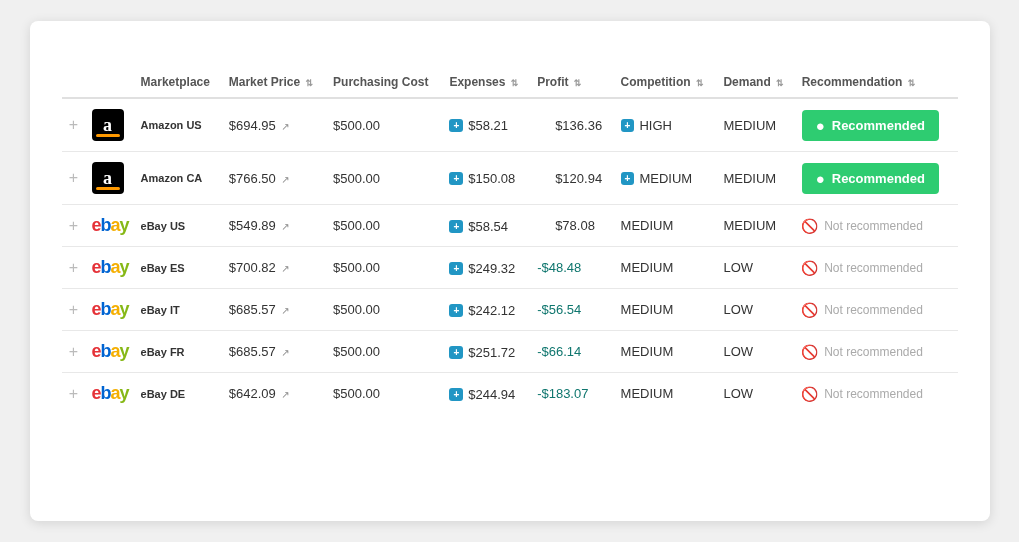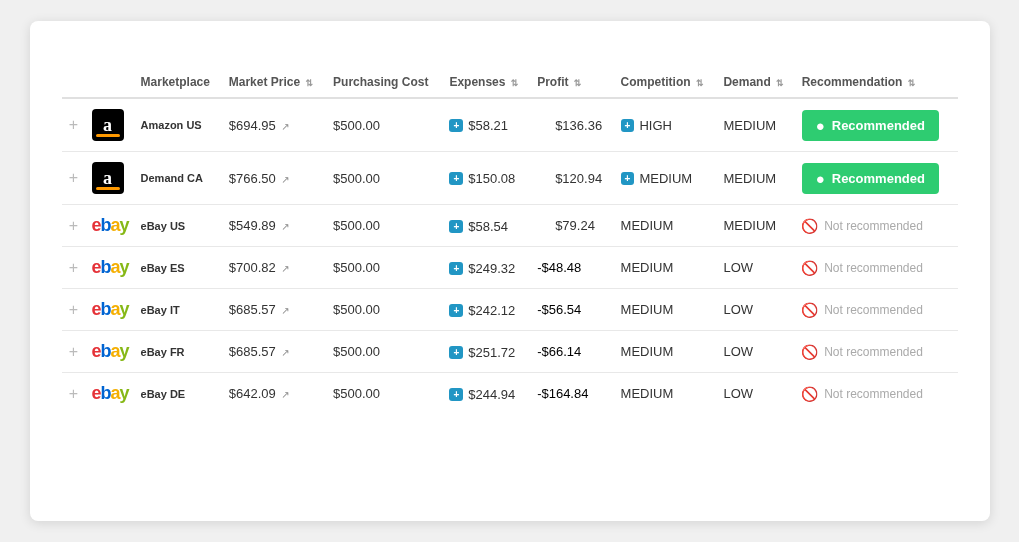--- a/index.html
+++ b/index.html
@@ -104,21 +104,21 @@
     .comp-plus {
       background: #2196c4;
       color: #fff;
       border-radius: 3px;
       font-size: 10px;
       font-weight: bold;
       padding: 1px 4px;
       margin-right: 2px;
     }
     .profit-positive { color: #333; margin-left: 18px; }
-    .profit-negative { color: #000000; font-weight: 500; }
+    .profit-negative { color: #0f766e; font-weight: 500; }
     .recommendation-green {
       background: #2ecc71;
       color: #fff;
       border-radius: 4px;
       padding: 7px 14px;
       font-weight: 700;
       font-size: 13px;
       display: inline-flex;
       align-items: center;
       gap: 7px;
@@ -220,21 +220,21 @@
               <span>Recommended</span>
             </span></td>
         </tr>
         <tr>
           <td class="col-plus"><span>+</span></td>
           <td class="col-logo">
             <div class="amazon-logo">
               <span style="font-size:18px;font-weight:900;color:#fff;font-family:Georgia,serif;">a</span>
             </div>
           </td>
-          <td class="col-name">Demand CA</td>
+          <td class="col-name">Amazon CA</td>
           <td class="col-price"><span>$766.50</span> <span class="ext-icon">↗</span></td>
           <td>$500.00</td>
           <td><span class="expense-badge">
               <span class="expense-plus">+</span>
               <span>$150.08</span>
             </span></td>
           <td><span class="profit-positive">$120.94</span></td>
           <td><span class="competition-badge">
               <span class="comp-plus">+</span>
               <span>MEDIUM</span>
@@ -250,21 +250,21 @@
           <td class="col-logo">
             <div class="ebay-logo"><span class="ebay-e">e</span><span class="ebay-b">b</span><span class="ebay-a">a</span><span class="ebay-y">y</span></div>
           </td>
           <td class="col-name">eBay US</td>
           <td class="col-price"><span>$549.89</span> <span class="ext-icon">↗</span></td>
           <td>$500.00</td>
           <td><span class="expense-badge">
               <span class="expense-plus">+</span>
               <span>$58.54</span>
             </span></td>
-          <td><span class="profit-positive">$79.24</span></td>
+          <td><span class="profit-positive">$78.08</span></td>
           <td><span class="competition-badge">
               <span>MEDIUM</span>
             </span></td>
           <td>MEDIUM</td>
           <td><span class="recommendation-grey">
               <span class="rec-icon">🚫</span>
               <span>Not recommended</span>
             </span></td>
         </tr>
         <tr>
@@ -338,21 +338,21 @@
           <td class="col-logo">
             <div class="ebay-logo"><span class="ebay-e">e</span><span class="ebay-b">b</span><span class="ebay-a">a</span><span class="ebay-y">y</span></div>
           </td>
           <td class="col-name">eBay DE</td>
           <td class="col-price"><span>$642.09</span> <span class="ext-icon">↗</span></td>
           <td>$500.00</td>
           <td><span class="expense-badge">
               <span class="expense-plus">+</span>
               <span>$244.94</span>
             </span></td>
-          <td><span class="profit-negative">-$164.84</span></td>
+          <td><span class="profit-negative">-$183.07</span></td>
           <td><span class="competition-badge">
               <span>MEDIUM</span>
             </span></td>
           <td>LOW</td>
           <td><span class="recommendation-grey">
               <span class="rec-icon">🚫</span>
               <span>Not recommended</span>
             </span></td>
         </tr>
       </tbody>

